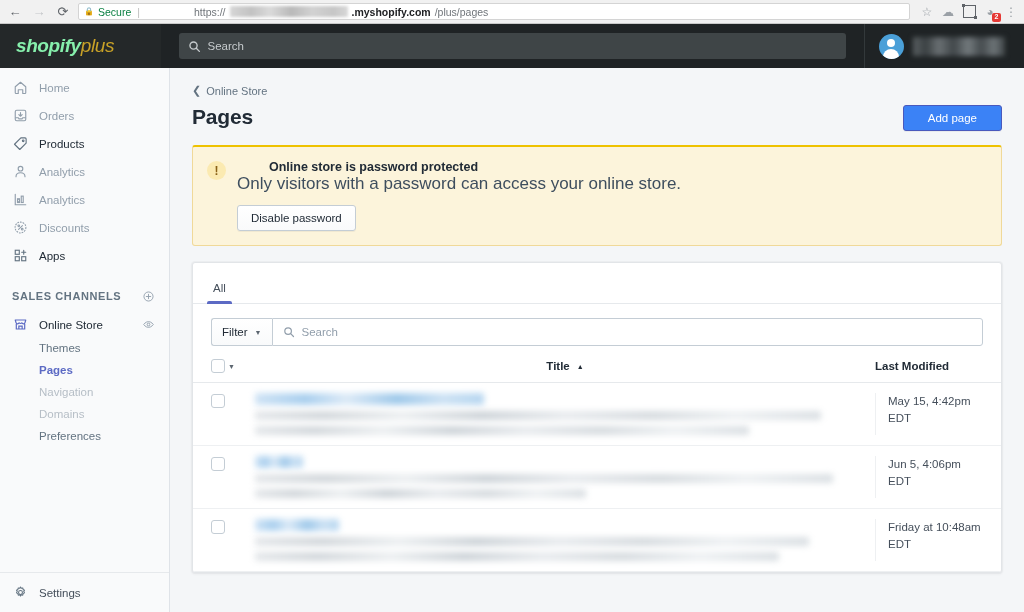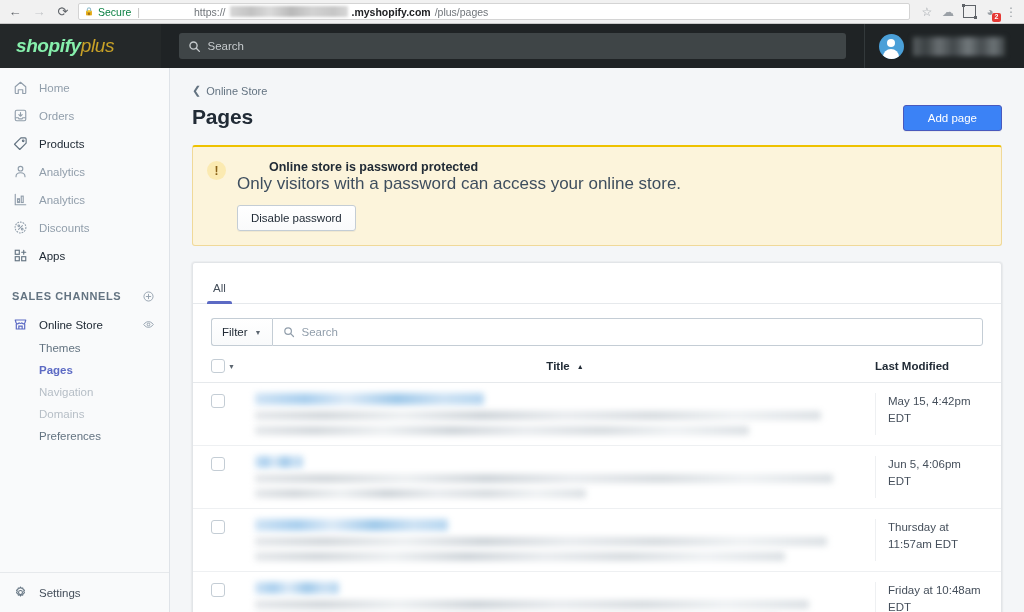--- a/index.html
+++ b/index.html
@@ -569,31 +569,20 @@
                 <div class="blur-line" style="width: 96%;"></div>
                 <div class="blur-line" style="width: 55%;"></div>
               </div>
               <div class="row-date">Jun 5, 4:06pm EDT</div>
             </div>
             <div class="row">
               <div class="chk-cell">
                 <span class="chk"></span>
               </div>
               <div class="row-main">
-                <div class="blur-title" style="width: 32%;"></div>
-                <div class="blur-line" style="width: 95%;"></div>
-                <div class="blur-line" style="width: 88%;"></div>
-              </div>
-              <div class="row-date">Thursday at 11:57am EDT</div>
-            </div>
-            <div class="row">
-              <div class="chk-cell">
-                <span class="chk"></span>
-              </div>
-              <div class="row-main">
                 <div class="blur-title" style="width: 14%;"></div>
                 <div class="blur-line" style="width: 92%;"></div>
                 <div class="blur-line" style="width: 87%;"></div>
               </div>
               <div class="row-date">Friday at 10:48am EDT</div>
             </div>
           </div>
       </div>
 
     </div>

